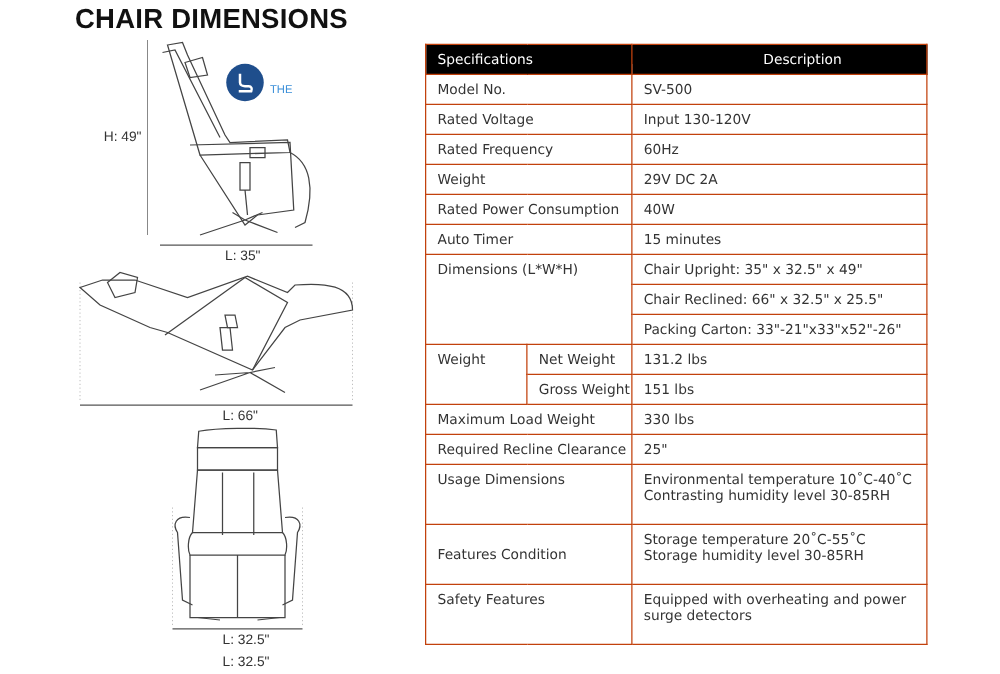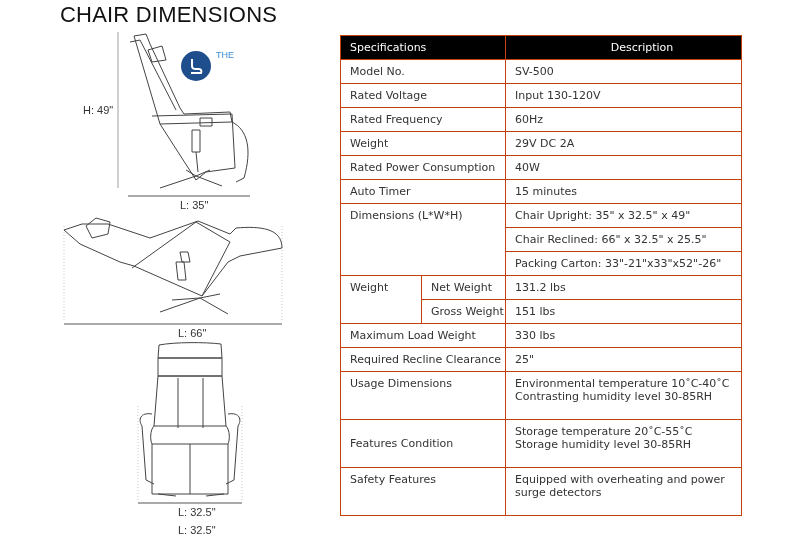--- a/index.html
+++ b/index.html
@@ -1,27 +1,27 @@
 <!DOCTYPE html>
 <html><head>
 <meta charset="utf-8">
 <style>
   html, body { margin:0; padding:0; background:#ffffff; }
   body { width:800px; height:539px; position:relative; overflow:hidden;
          font-family:"DejaVu Sans", sans-serif; color:#222; }
-  .title { position:absolute; font-family:"Liberation Sans", sans-serif; font-weight:normal;
+  .title { position:absolute; font-family:"Liberation Sans", sans-serif; font-weight:bold;
            color:#111; letter-spacing:0.2px; }
   #t-dim { left:60px; top:2px; font-size:22px; }
   #t-spec { left:412px; top:-1px; font-size:22px;margin-top:32px; }
 
   
   .logo { position:absolute; left:181px; top:50px; width:150px; height:34px; }
   .logo .circle { position:absolute; left:0; top:1px; width:30px; height:30px; border-radius:50%;
                   background:#1f4e8c; }
-  .logo .the { position:absolute; left:35px; top:0px; font-family:"Liberation Sans", sans-serif;
+  .logo .the { position:absolute; left:35px; top:16px; font-family:"Liberation Sans", sans-serif;
                font-size:9px; color:#3b8fd9; }
   .logo .brand { position:absolute; left:34px; top:7px; font-family:"Liberation Sans", sans-serif;
                  font-size:20px; color:#2d6fb4; letter-spacing:-0.3px; }
 
   
   .dimlabel { position:absolute; font-family:"Liberation Sans", sans-serif; font-size:11px; color:#333; }
 
   
   .diagram { position:absolute; left:0; top:0; }
 

